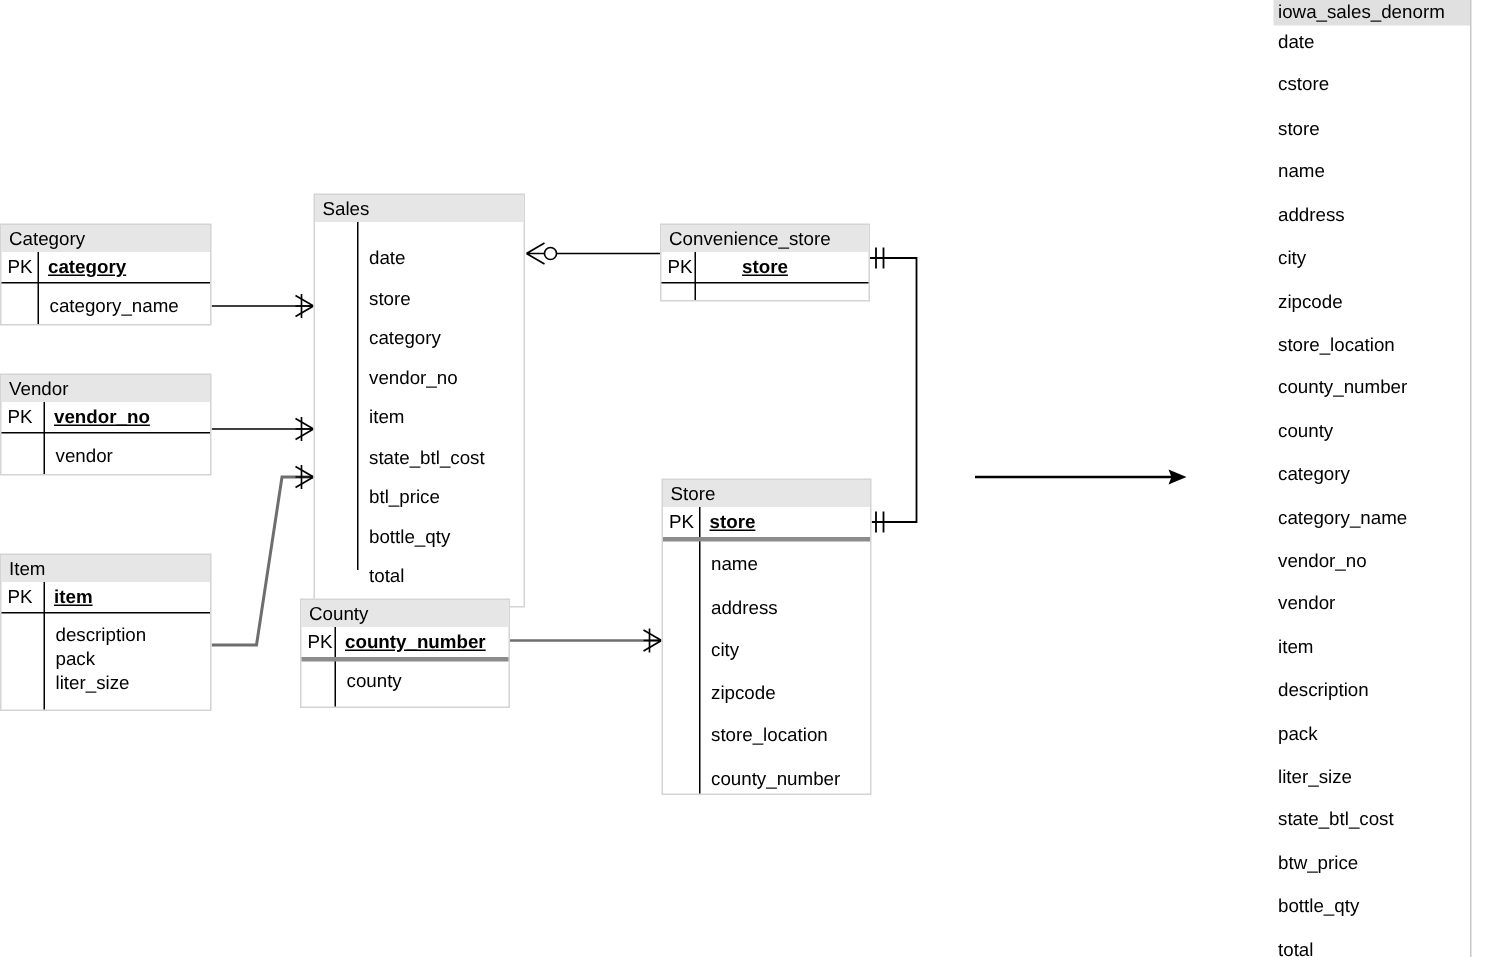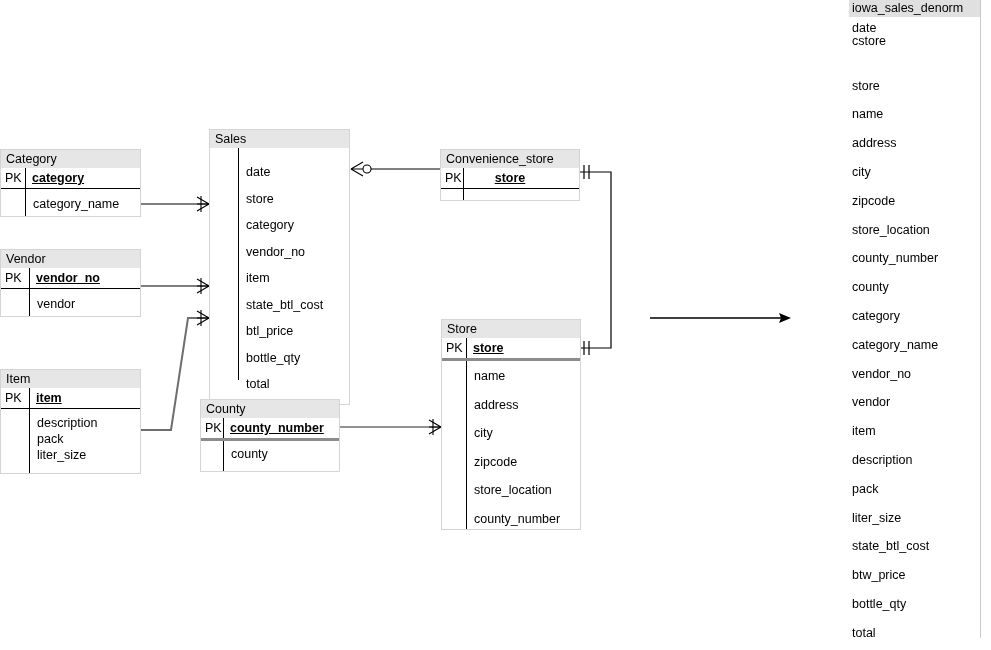--- a/index.html
+++ b/index.html
@@ -239,21 +239,21 @@
           <div class="attr" style="left: 32px; top: 145px;">store_location</div>
           <div class="attr" style="left: 32px; top: 173.5px;">county_number</div>
         </div>
       </div>
     </div>
 
   <div id="denorm-panel">
     <div id="denorm-header">iowa_sales_denorm</div>
     <div id="denorm-rows">
         <div class="denorm-row" style="top: 21px;">date</div>
-        <div class="denorm-row" style="top: 34px;">cstore</div>
+        <div class="denorm-row" style="top: 49px;">cstore</div>
         <div class="denorm-row" style="top: 78.6px;">store</div>
         <div class="denorm-row" style="top: 107.4px;">name</div>
         <div class="denorm-row" style="top: 136.2px;">address</div>
         <div class="denorm-row" style="top: 165px;">city</div>
         <div class="denorm-row" style="top: 193.8px;">zipcode</div>
         <div class="denorm-row" style="top: 222.6px;">store_location</div>
         <div class="denorm-row" style="top: 251.4px;">county_number</div>
         <div class="denorm-row" style="top: 280.2px;">county</div>
         <div class="denorm-row" style="top: 309px;">category</div>
         <div class="denorm-row" style="top: 337.8px;">category_name</div>

